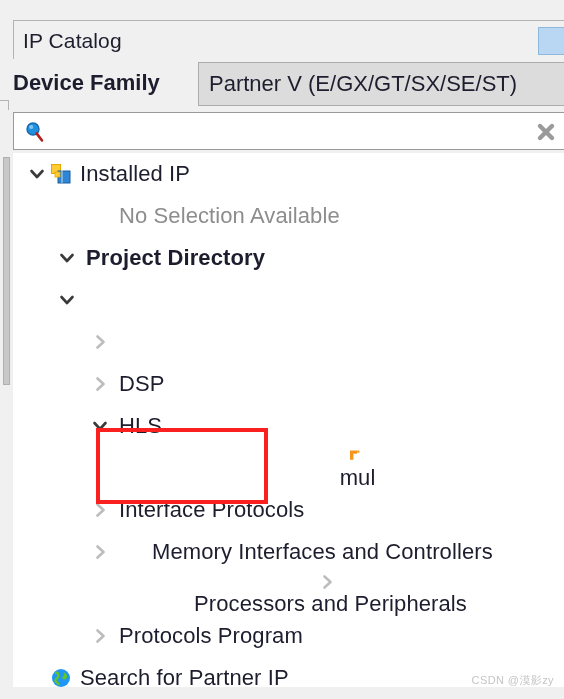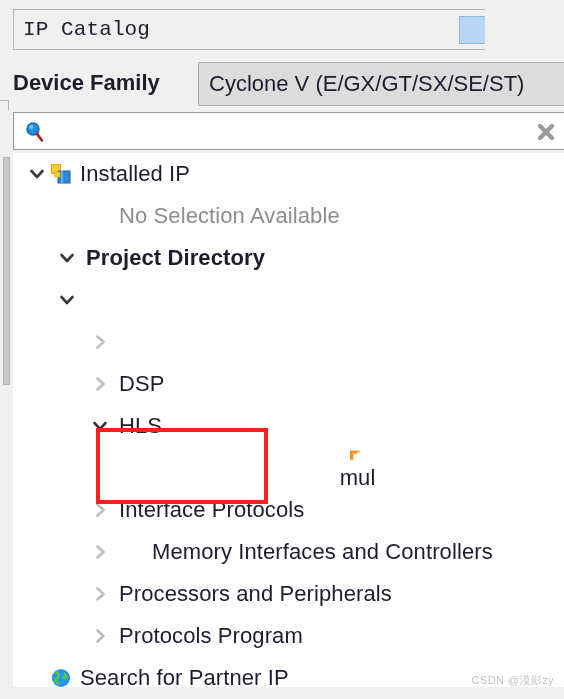--- a/index.html
+++ b/index.html
@@ -16,29 +16,28 @@
     position: relative;
     width: 564px;
     height: 699px;
     background: #f0f0f0;
   }
 
   
   .titlebar {
     position: absolute;
     left: 13px;
-    top: 9px;
-    width: 472px;
+    top: 20px;
+    width: 551px;
     height: 41px;
     background: #f0f0f0;
     border: 1px solid #b4b4b4;
     border-right: none;
     display: flex;
     align-items: center;
-    font-family: Liberation Mono, monospace;
   }
   .titlebar-text {
     font-size: 21px;
     color: #1d1d2e;
     padding-left: 9px;
     letter-spacing: 0.1px;
   }
   .titlebar-corner {
     position: absolute;
     right: 0px;
@@ -228,21 +227,21 @@
 <div id="app">
 
   <div class="titlebar">
     <span class="titlebar-text">IP Catalog</span>
     <div class="titlebar-corner"></div>
   </div>
 
   <div class="devicerow">
     <span class="device-label">Device Family</span>
     <div class="device-combo">
-      <span class="device-combo-text">Cyclone V (E/GX/GT/SX/SE/ST)</span>
+      <span class="device-combo-text">Partner V (E/GX/GT/SX/SE/ST)</span>
     </div>
   </div>
   <div class="left-notch"></div>
 
   <div class="searchbox">
     <span class="search-icon">
       <svg width="22" height="22" viewBox="0 0 22 22">
         <circle cx="9" cy="8" r="6" fill="#1f8fe0" stroke="#1668ad" stroke-width="1.4"></circle>
         <circle cx="7.2" cy="6" r="2.1" fill="#8fd0f5" opacity="0.85"></circle>
         <line x1="12.6" y1="12.4" x2="18" y2="19.5" stroke="#b32020" stroke-width="2.6" stroke-linecap="round"></line>
@@ -339,21 +338,21 @@
         <span class="label" style="margin-left: 8px;">Interface Protocols</span>
       </div>
       <div class="row" style="padding-left: 68px; gap: 33px;">
         <span class="twisty">
           <svg width="18" height="18" viewBox="0 0 18 18">
             <path d="M6.5 3.5 L12.5 9 L6.5 14.5" fill="none" stroke="#bdbdbd" stroke-width="2.6" stroke-linecap="round" stroke-linejoin="round"></path>
           </svg>
         </span>
         <span class="label" style="margin-left: 8px;">Memory Interfaces and Controllers</span>
       </div>
-      <div class="row" style="padding-left: 68px;">
+      <div class="row" style="padding-left: 68px; flex-direction: column;">
         <span class="twisty">
           <svg width="18" height="18" viewBox="0 0 18 18">
             <path d="M6.5 3.5 L12.5 9 L6.5 14.5" fill="none" stroke="#bdbdbd" stroke-width="2.6" stroke-linecap="round" stroke-linejoin="round"></path>
           </svg>
         </span>
         <span class="label" style="margin-left: 8px;">Processors and Peripherals</span>
       </div>
       <div class="row" style="padding-left: 68px;">
         <span class="twisty">
           <svg width="18" height="18" viewBox="0 0 18 18">

